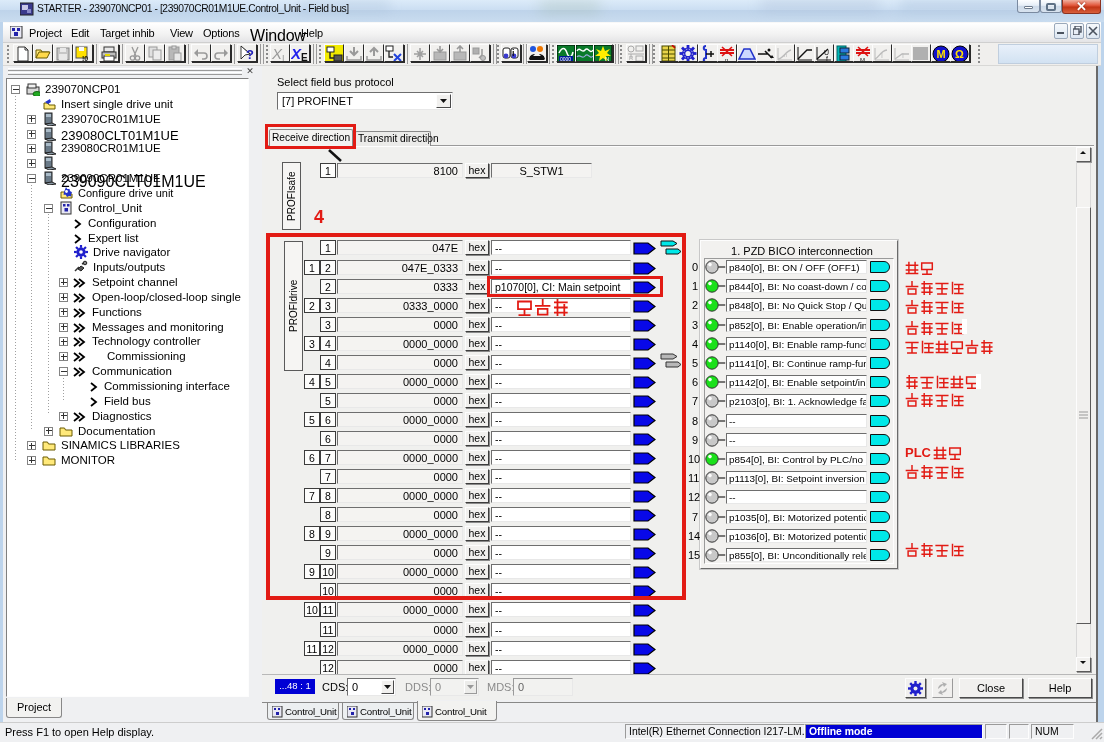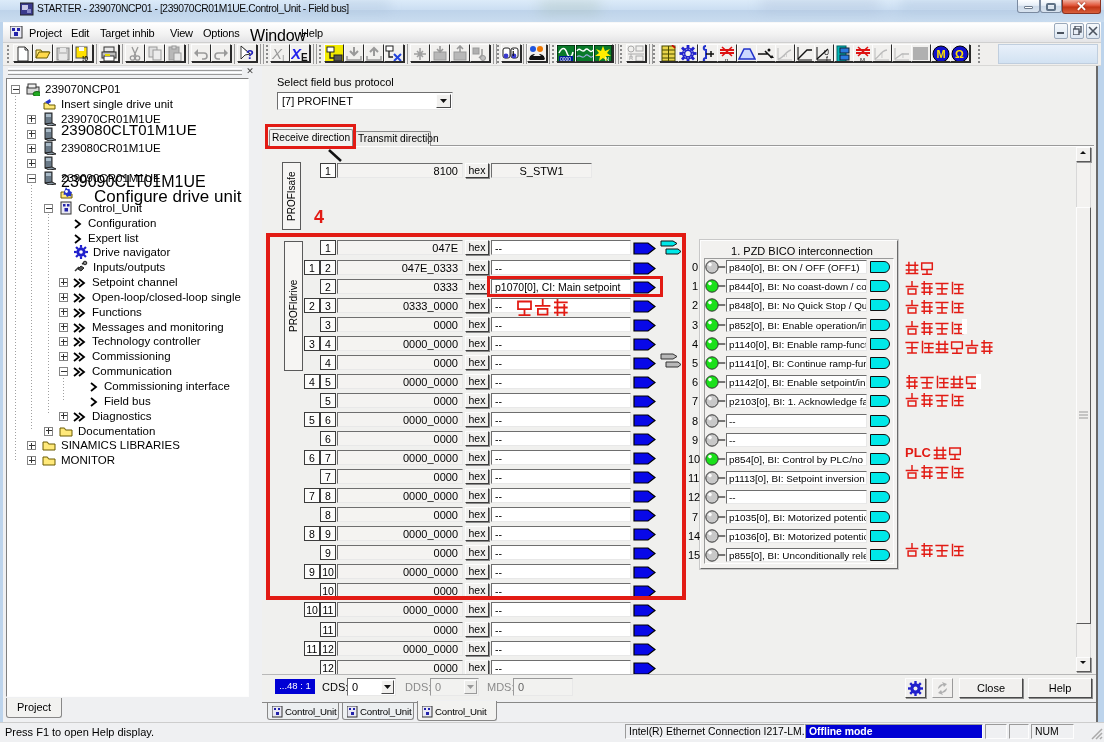--- a/index.html
+++ b/index.html
@@ -414,21 +414,21 @@
   </svg>
 <div style="position:absolute;left:59px;top:113px;font-size:11.5px;color:#000;white-space:nowrap;background:#ffffff;padding:0 2px">239070CR01M1UE</div>
 <div style="position:absolute;left:27px;top:130px;width:9px;height:9px;background:#fff;border:1px solid #848484"></div>
 <div style="position:absolute;left:28.5px;top:133px;width:6px;height:1px;background:#333"></div>
 <div style="position:absolute;left:31px;top:131px;width:1px;height:6px;background:#333"></div>
 <svg class="ab" style="left:42px;top:127px" width="14" height="14">
     <rect x="3" y="1" width="7" height="11" fill="#6a7a88" stroke="#222"></rect>
     <rect x="4" y="2" width="5" height="3" fill="#aabbc8"></rect>
     <path d="M3 12l7-1 4 2-7 1z" fill="#8a98a4" stroke="#222"></path>
   </svg>
-<div style="position:absolute;left:59px;top:121px;font-size:15px;color:#000;white-space:nowrap;padding:0 2px">239080CLT01M1UE</div>
+<div style="position:absolute;left:59px;top:128px;font-size:13px;color:#000;white-space:nowrap;padding:0 2px">239080CLT01M1UE</div>
 <div style="position:absolute;left:27px;top:144px;width:9px;height:9px;background:#fff;border:1px solid #848484"></div>
 <div style="position:absolute;left:28.5px;top:148px;width:6px;height:1px;background:#333"></div>
 <div style="position:absolute;left:31px;top:146px;width:1px;height:6px;background:#333"></div>
 <svg class="ab" style="left:42px;top:141px" width="14" height="14">
     <rect x="3" y="1" width="7" height="11" fill="#6a7a88" stroke="#222"></rect>
     <rect x="4" y="2" width="5" height="3" fill="#aabbc8"></rect>
     <path d="M3 12l7-1 4 2-7 1z" fill="#8a98a4" stroke="#222"></path>
   </svg>
 <div style="position:absolute;left:59px;top:142px;font-size:11.5px;color:#000;white-space:nowrap;padding:0 2px">239080CR01M1UE</div>
 <div style="position:absolute;left:27px;top:159px;width:9px;height:9px;background:#fff;border:1px solid #848484"></div>
@@ -446,21 +446,21 @@
     <rect x="3" y="1" width="7" height="11" fill="#6a7a88" stroke="#222"></rect>
     <rect x="4" y="2" width="5" height="3" fill="#aabbc8"></rect>
     <path d="M3 12l7-1 4 2-7 1z" fill="#8a98a4" stroke="#222"></path>
   </svg>
 <div style="position:absolute;left:59px;top:172px;font-size:11.5px;color:#000;white-space:nowrap;padding:0 2px">239090CR01M1UE</div>
 <svg class="ab" style="left:59px;top:186px" width="14" height="14">
     <path d="M2 12V6h4l1 2h6v4z" fill="#ffe97a" stroke="#6b5b00"></path>
     <path d="M7 1l1.2 2h2.3L11 5l2 1.2-1 2.3.5 2-2.5-.5-2 1-1.2-2.3H4.5L5 6z" fill="#2233cc"></path>
     <circle cx="7.5" cy="5.5" r="1.4" fill="#fff"></circle>
   </svg>
-<div style="position:absolute;left:92px;top:187px;font-size:17px;color:#000;white-space:nowrap;padding:0 2px">Configure drive unit</div>
+<div style="position:absolute;left:76px;top:187px;font-size:11px;color:#000;white-space:nowrap;padding:0 2px">Configure drive unit</div>
 <div style="position:absolute;left:44px;top:204px;width:9px;height:9px;background:#fff;border:1px solid #848484"></div>
 <div style="position:absolute;left:45.5px;top:208px;width:6px;height:1px;background:#333"></div>
 <svg class="ab" style="left:59px;top:201px" width="14" height="14">
     <rect x="2" y="1" width="10" height="12" fill="#e8e8f4" stroke="#333"></rect>
     <rect x="4" y="3" width="2.5" height="2.5" fill="#2222aa"></rect>
     <rect x="8" y="3" width="2.5" height="2.5" fill="#2222aa"></rect>
     <rect x="5.5" y="7" width="3.5" height="3.5" fill="#2222aa"></rect>
   </svg>
 <div style="position:absolute;left:76px;top:202px;font-size:11.5px;color:#000;white-space:nowrap;padding:0 2px">Control_Unit</div>
 <div class="ab" style="left:74px;top:217px;width:8px;height:12px">
@@ -540,21 +540,21 @@
   </div>
 <div style="position:absolute;left:90px;top:335px;font-size:11.5px;color:#000;white-space:nowrap;padding:0 2px">Technology controller</div>
 <div style="position:absolute;left:59px;top:352px;width:9px;height:9px;background:#fff;border:1px solid #848484"></div>
 <div style="position:absolute;left:60.5px;top:356px;width:6px;height:1px;background:#333"></div>
 <div style="position:absolute;left:63px;top:354px;width:1px;height:6px;background:#333"></div>
 <div class="ab" style="left:73px;top:350px;width:13px;height:12px">
     <svg width="13" height="10" style="position:absolute;left:0;top:2">
       <path d="M1 1l5 4-5 4M6 1l5 4-5 4" stroke="#000" stroke-width="1.8" fill="none"></path>
     </svg>
   </div>
-<div style="position:absolute;left:90px;top:350px;font-size:11.5px;color:#000;white-space:nowrap;padding:0 2px">Commissioning</div>
+<div style="position:absolute;left:105px;top:350px;font-size:11.5px;color:#000;white-space:nowrap;padding:0 2px">Commissioning</div>
 <div style="position:absolute;left:59px;top:367px;width:9px;height:9px;background:#fff;border:1px solid #848484"></div>
 <div style="position:absolute;left:60.5px;top:371px;width:6px;height:1px;background:#333"></div>
 <div class="ab" style="left:73px;top:365px;width:13px;height:12px">
     <svg width="13" height="10" style="position:absolute;left:0;top:2">
       <path d="M1 1l5 4-5 4M6 1l5 4-5 4" stroke="#000" stroke-width="1.8" fill="none"></path>
     </svg>
   </div>
 <div style="position:absolute;left:90px;top:365px;font-size:11.5px;color:#000;white-space:nowrap;padding:0 2px">Communication</div>
 <div class="ab" style="left:90px;top:380px;width:8px;height:12px">
     <svg width="8" height="10" style="position:absolute;left:0;top:2">

